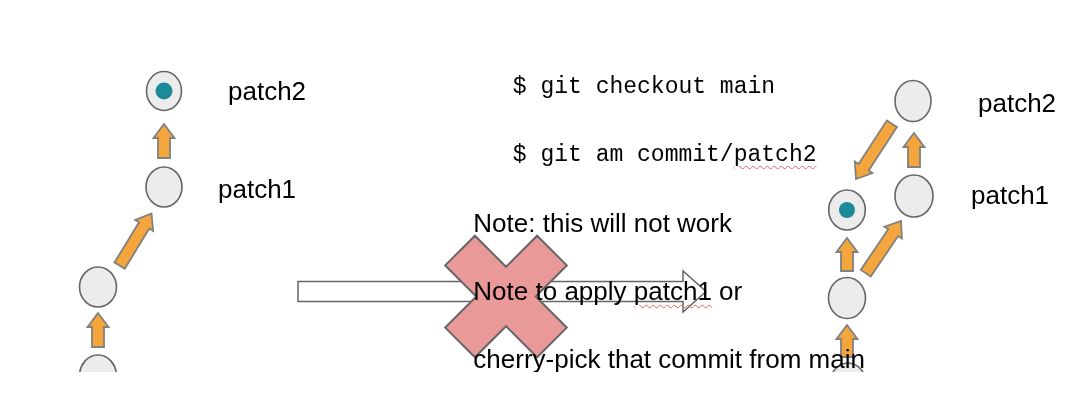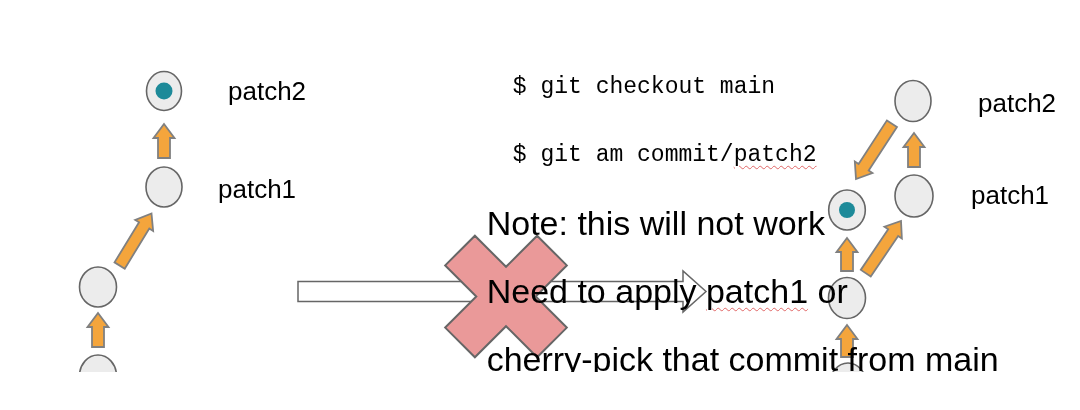--- a/index.html
+++ b/index.html
@@ -42,21 +42,21 @@
     white-space: pre;
   }
   .textblock {
     position: absolute;
     left: 430px;
     top: 3px;
     white-space: pre;
   }
   .tline { height: 32px; }
   .mono { font-family: "Liberation Mono", monospace; font-size: 23px; line-height: 32px; }
-  .sans { font-family: "Liberation Sans", sans-serif; font-size: 34px; line-height: 32px; }
+  .sans { font-family: "Liberation Sans", sans-serif; font-size: 26px; line-height: 32px; }
   .sq {
     text-decoration-line: underline;
     text-decoration-style: wavy;
     text-decoration-color: var(--squiggle, #e06666);
     text-decoration-thickness: 1px;
     text-underline-offset: 4px;
   }
 </style>
 </head>
 <body>
@@ -110,21 +110,21 @@
     <div class="tline mono">
       <span>$ git checkout main</span>
     </div>
     <div class="tline mono">
       <span>$ git am commit/</span><span class="sq">patch2</span>
     </div>
     <div class="tline sans">
       <span>Note: this will not work</span>
     </div>
     <div class="tline sans">
-      <span>Need to apply </span><span class="sq">patch1</span><span> or</span>
+      <span>Note to apply </span><span class="sq">patch1</span><span> or</span>
     </div>
     <div class="tline sans">
       <span>cherry-pick that commit from main</span>
     </div>
     <div class="tline sans">
       
     </div>
   </div>
 
 </div>

